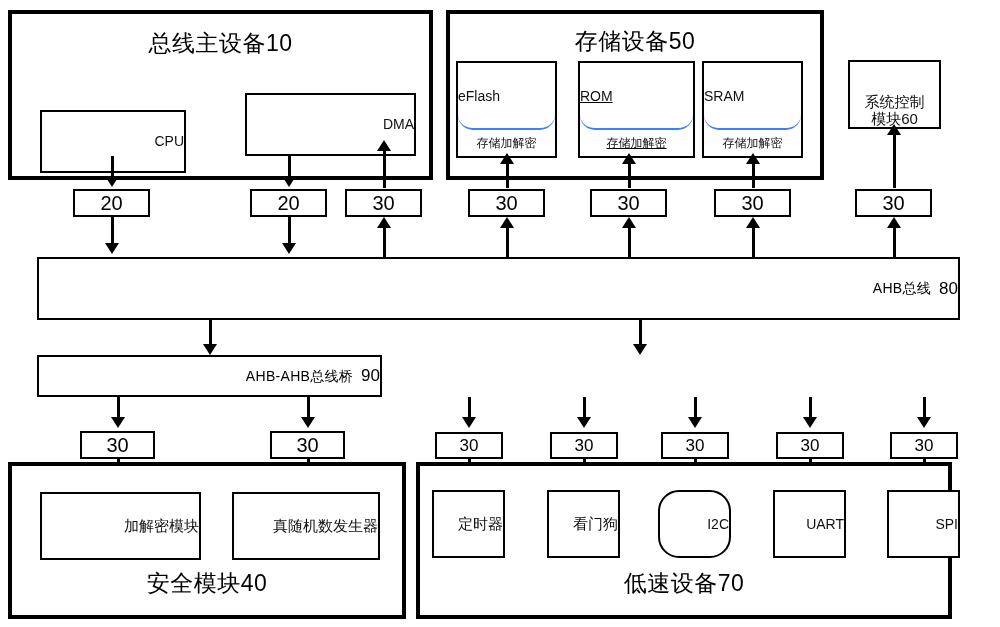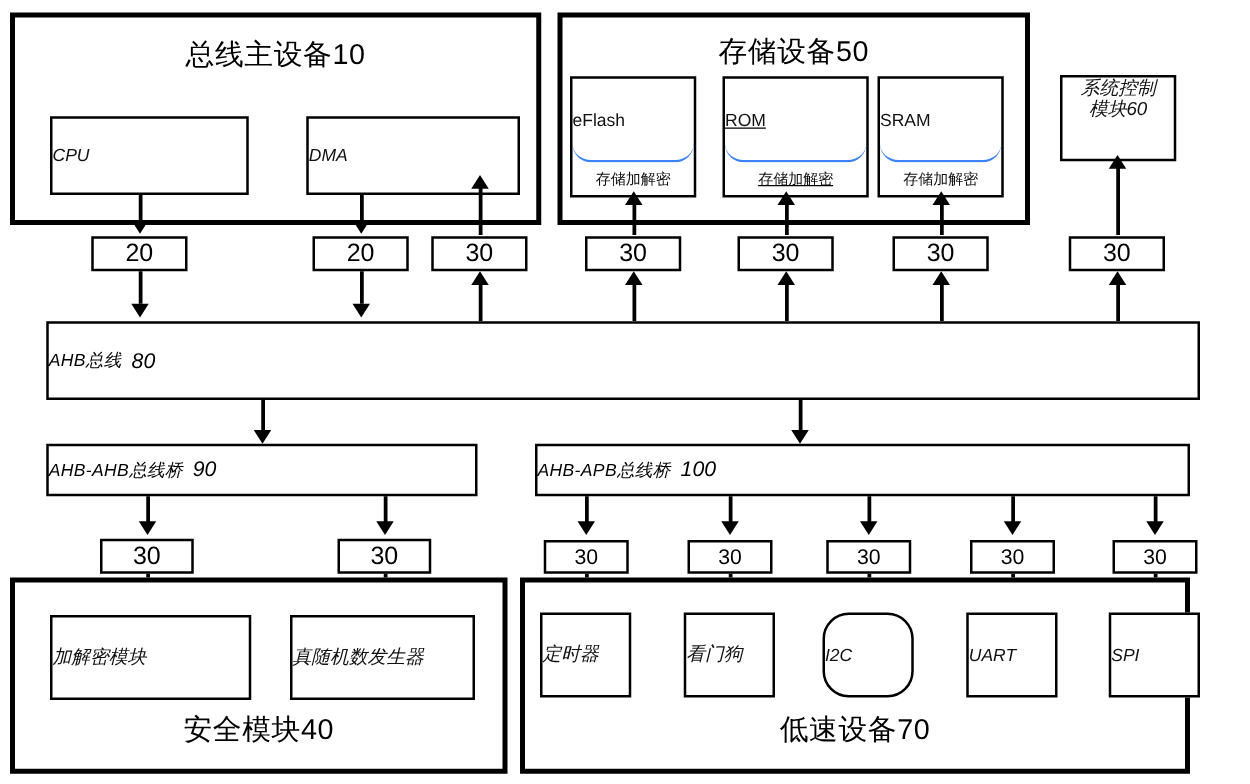--- a/index.html
+++ b/index.html
@@ -19,24 +19,23 @@
     overflow: hidden;
   }
   
   .box {
     position: absolute;
     box-sizing: border-box;
     background: #ffffff;
     border: 2px solid #000000;
     display: flex;
     align-items: center;
-    justify-content: flex-start;
+    justify-content: flex-end;
     text-align: center;
     line-height: 1.15;
-    font-style: italic;
   }
   .container {
     border-width: 4px;
   }
   .thin {
     border-width: 2px;
   }
   
   .group-title {
     position: absolute;
@@ -120,21 +119,21 @@
   }
 </style>
 </head>
 <body>
 
 <div id="canvas">
 
   <div class="box container" style="left:8px; top:10px; width:425px; height:170px;"></div>
   <div class="group-title" style="left:8px; top:28px; width:425px;">总线主设备10</div>
 
-  <div class="box thin" style="left:40px; top:93px; width:159px; height:63px;">
+  <div class="box thin" style="left:40px; top:110px; width:146px; height:63px;">
     <span class="leaf-label">CPU</span>
   </div>
   <div class="box thin" style="left:245px; top:93px; width:171px; height:63px;">
     <span class="leaf-label">DMA</span>
   </div>
 
   <div class="box container" style="left:446px; top:10px; width:378px; height:170px;"></div>
   <div class="group-title" style="left:446px; top:26px; width:378px;">存储设备50</div>
 
   <div class="memcell" style="left:456px; top:61px; width:101px; height:97px;">
@@ -242,24 +241,20 @@
   <div class="arrow-down" style="left:203px; top:344px;"></div>
 
   <div class="vline" style="left:639px; top:320px; height:26px;"></div>
   <div class="arrow-down" style="left:633px; top:344px;"></div>
 
   <div class="box thin" style="left:37px; top:355px; width:345px; height:42px;">
     <span class="bus-label">AHB-AHB总线桥</span>
     <span class="bus-num" style="margin-left:8px;">90</span>
   </div>
 
-  <div class="box thin" style="left:428px; top:355px; width:524px; height:42px;">
-    <span class="bus-label">AHB-APB总线桥</span>
-    <span class="bus-num" style="margin-left:8px;">100</span>
-  </div>
 
   <div class="vline" style="left:117px; top:397px; height:22px;"></div>
   <div class="arrow-down" style="left:111px; top:417px;"></div>
 
   <div class="vline" style="left:307px; top:397px; height:22px;"></div>
   <div class="arrow-down" style="left:301px; top:417px;"></div>
 
   <div class="vline" style="left:468px; top:397px; height:22px;"></div>
   <div class="arrow-down" style="left:462px; top:417px;"></div>
 

